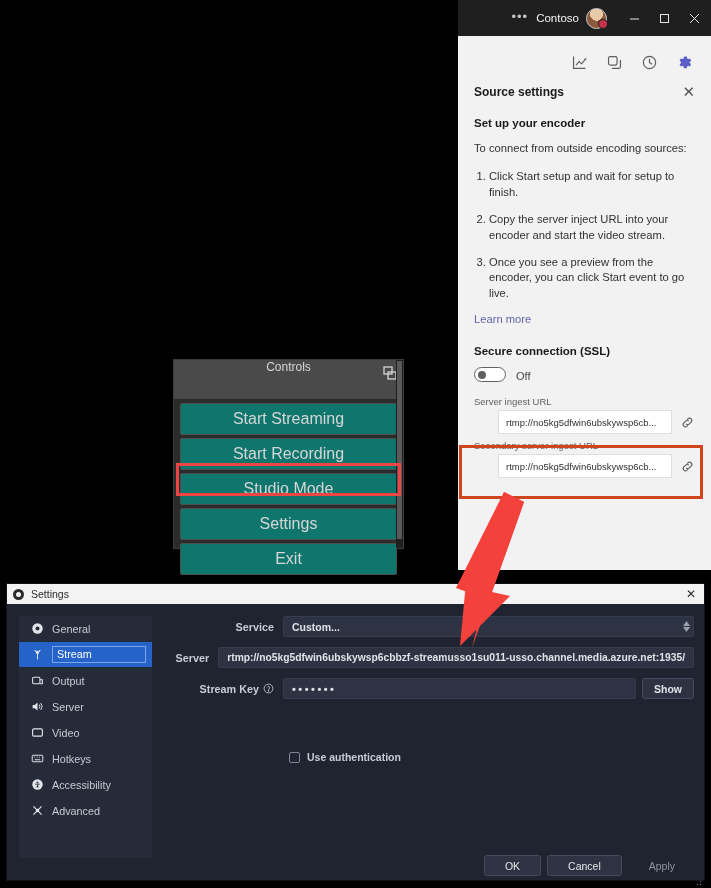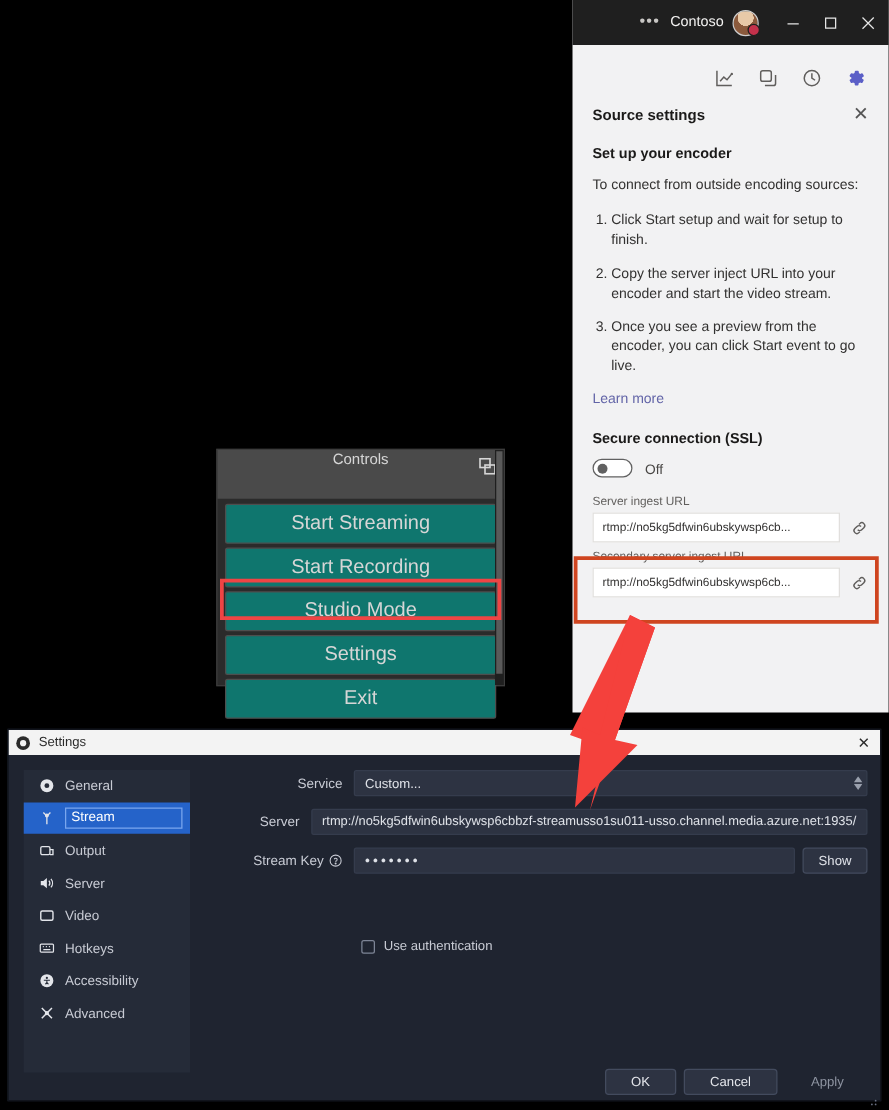--- a/index.html
+++ b/index.html
@@ -70,21 +70,21 @@
     background: #fff; position: relative;
   }
   .toggle::after {
     content: ""; position: absolute; left: 2.5px; top: 2.5px;
     width: 8px; height: 8px; border-radius: 50%; background: #616161;
   }
   .toggle-label { font-size: 11px; color: #484644; }
 
   .field-block { margin-bottom: 6px; }
   .field-lbl { font-size: 9.5px; color: #605e5c; margin-bottom: 3px; }
-  .field-row { display: flex; align-items: center; gap: 8px; }
+  .field-row { display: flex; align-items: center; gap: 8px; margin-left: 24px; }
   .field-input {
     flex: 1; height: 24px; background: #fff; border: 1px solid #e1dfdd;
     font-size: 9.5px; color: #323130; display: flex; align-items: center;
     padding: 0 7px; overflow: hidden; white-space: nowrap;
   }
   .copy-ic { color: #605e5c; width: 15px; height: 15px; flex: none; }
 
   .hl-box {
     position: absolute; left: 459px; top: 445px; width: 244px; height: 54px;
     border: 3px solid #cf4520; pointer-events: none;
@@ -149,21 +149,21 @@
     height: 25px; display: flex; align-items: center; gap: 8px;
     padding: 0 0 0 12px; color: #c8cbd4; font-size: 10.8px; margin-bottom: 1px;
   }
   .obs-side-item.active { background: #2563c9; color: #ffffff; }
   .obs-side-item.active .osi-label {
     border: 1px solid #7aa6ee; padding: 0 4px; line-height: 15px;
     flex: 1; margin-right: 6px;
   }
   .osi-ic { width: 13px; height: 13px; flex: none; color: #e3e5ea; }
 
-  .obs-form { position: absolute; left: 160px; top: 12px; right: 10px; }
+  .obs-form { position: absolute; left: 160px; top: 12px; right: 10px; font-weight: bold; }
   .form-row { display: flex; align-items: center; margin-bottom: 10px; }
   .form-lbl {
     width: 116px; text-align: right; padding-right: 9px;
     color: #c8cbd4; font-size: 10.8px; white-space: nowrap;
     display: flex; align-items: center; justify-content: flex-end; gap: 4px;
   }
   .help-ic { width: 11px; height: 11px; color: #c8cbd4; }
   .form-ctl { flex: 1; display: flex; align-items: center; gap: 6px; }
   .sel {
     flex: 1; height: 21px; background: #2d3342; border: 1px solid #353c4d;

